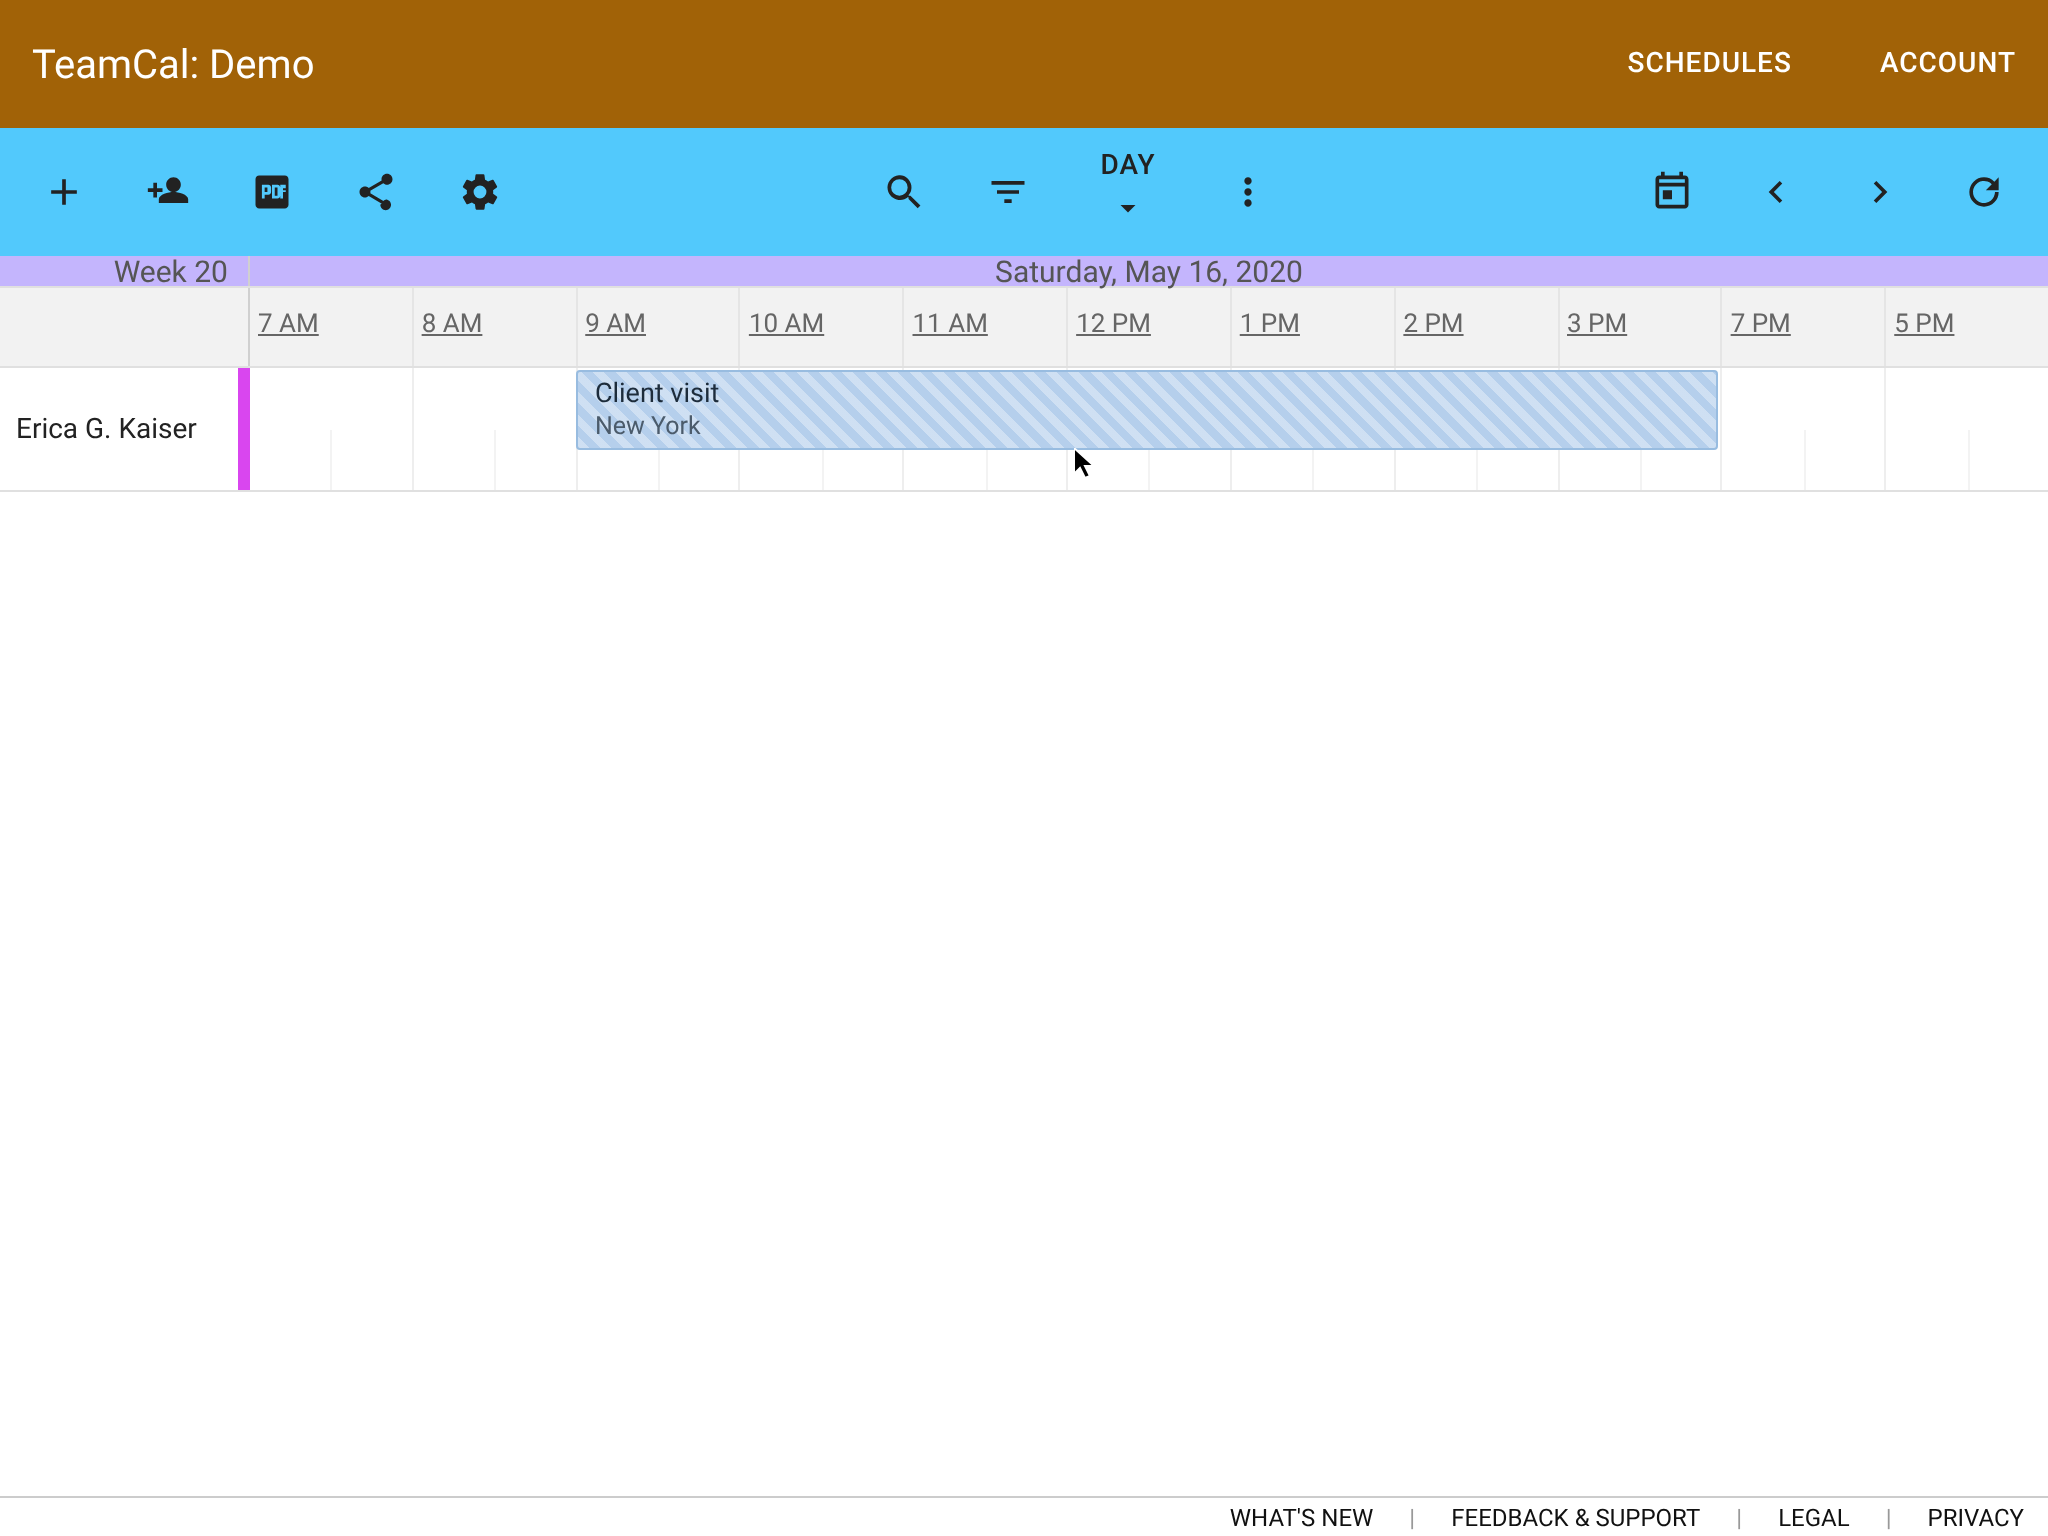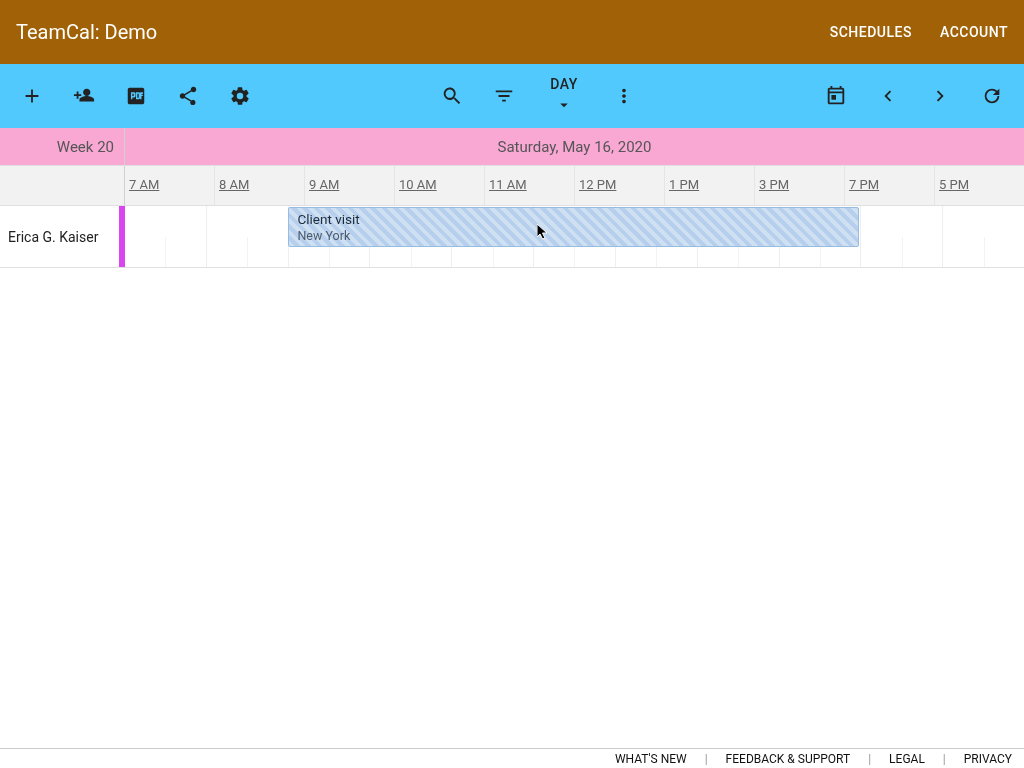--- a/index.html
+++ b/index.html
@@ -1,37 +1,37 @@
 <!DOCTYPE html>
 <html><head>
 <meta charset="utf-8">
 <style>
 * { margin: 0; padding: 0; box-sizing: border-box; }
 body { font-family: Roboto, "Helvetica Neue", Arial, sans-serif; width: 1024px; height: 768px; overflow: hidden; background: #fff; position: relative; }
 
 
 .header { background: #a16207; height: 64px; display: flex; align-items: center; padding: 0 16px; color: #fff; }
 .app-title { font-size: 20px; font-weight: 400; flex: 1; }
-.header-nav { display: flex; gap: 28px; align-items: flex-end; }
+.header-nav { display: flex; gap: 44px; align-items: flex-end; }
 .header-link { color: #fff; font-size: 14px; font-weight: 500; letter-spacing: 0.5px; cursor: pointer; }
 
 
 .toolbar { background: #52c9fc; height: 64px; display: flex; align-items: center; padding: 0 12px; color: #222; }
 .tool-group { display: flex; align-items: center; }
 .tool-group.left { gap: 24px; padding-left: 6px; }
 .tool-group.center { flex: 1; justify-content: center; gap: 24px; }
 .tool-group.right { gap: 24px; padding-right: 6px; }
 .tool-btn { width: 28px; height: 28px; display: flex; align-items: center; justify-content: center; cursor: pointer; }
 .tool-btn svg { width: 22px; height: 22px; fill: #222; }
 .view-selector { display: flex; align-items: center; gap: 4px; cursor: pointer; font-size: 14px; font-weight: 500; letter-spacing: 0.5px; color: #222; padding: 0 8px; flex-direction: column; }
 .view-selector svg { width: 18px; height: 18px; fill: #222; }
 
 
 .cal-wrap { position: relative; }
-.date-header { height: 38px; display: flex; border-bottom: 1px solid #e0e0e0; background: #f9a8d4; }
+.date-header { height: 16px; display: flex; border-bottom: 1px solid #e0e0e0; background: #c4b5fd; }
 .week-cell { width: 125px; border-right: 1px solid #d0d0d0; font-size: 15px; color: #555; display: flex; align-items: center; justify-content: flex-end; padding-right: 10px; }
 .date-cell { flex: 1; font-size: 15px; color: #555; display: flex; align-items: center; justify-content: center; }
 
 .time-header { height: 40px; display: flex; border-bottom: 1px solid #e0e0e0; background: #f2f2f2; }
 .corner-cell { width: 125px; border-right: 1px solid #d0d0d0; }
 .times-track { flex: 1; position: relative; display: flex; }
 .time-col { flex: 1; font-size: 13px; color: #666; padding-left: 4px; padding-top: 11px; border-left: 1px solid #e5e5e5; text-decoration: underline; }
 .time-col:first-child { border-left: none; }
 
 .row { height: 62px; display: flex; border-bottom: 1px solid #e0e0e0; }
@@ -150,20 +150,21 @@
   <div class="time-header">
     <div class="corner-cell"></div>
     <div class="times-track">
       <div class="time-col">7 AM</div>
       <div class="time-col">8 AM</div>
       <div class="time-col">9 AM</div>
       <div class="time-col">10 AM</div>
       <div class="time-col">11 AM</div>
       <div class="time-col">12 PM</div>
       <div class="time-col">1 PM</div>
+      <div class="time-col">2 PM</div>
       <div class="time-col">3 PM</div>
       <div class="time-col">7 PM</div>
       <div class="time-col">5 PM</div>
     </div>
   </div>
 
   <div class="row">
     <div class="person-cell">Erica G. Kaiser</div>
     <div class="slots" id="slots-0">
       <div class="slot"></div>

